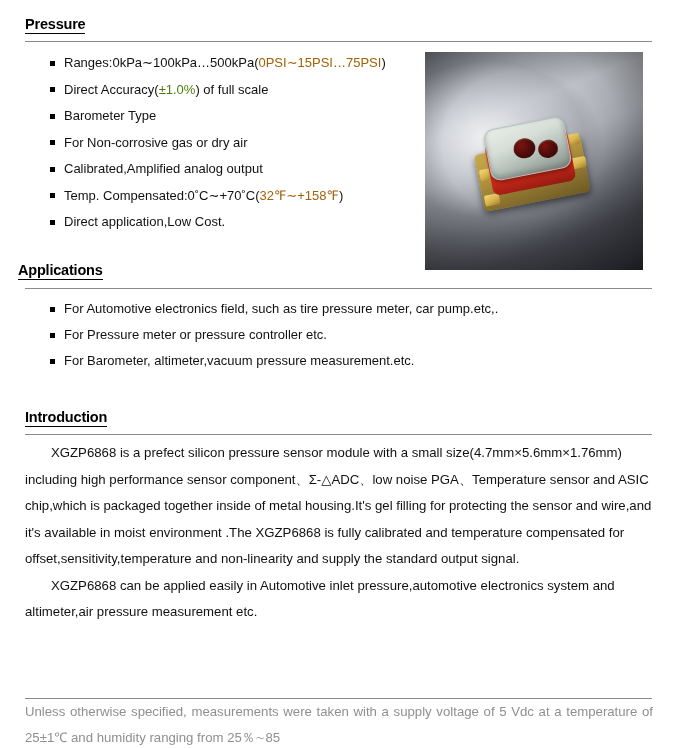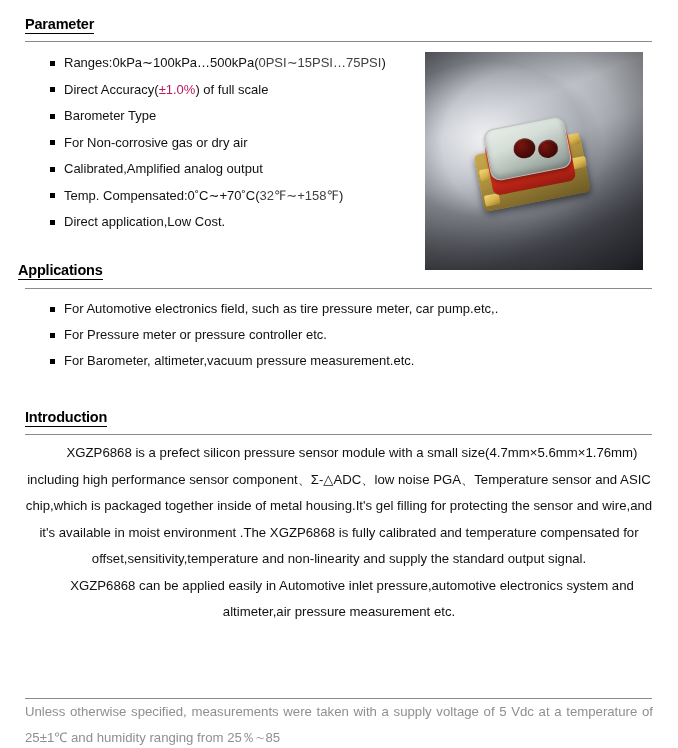--- a/index.html
+++ b/index.html
@@ -59,22 +59,22 @@
   .bullet-list li::before {
     content: "";
     position: absolute;
     left: 0;
     top: 50%;
     margin-top: -2.5px;
     width: 5px;
     height: 5px;
     background: #000;
   }
-  .muted { color: #404040; }
-  .red { color: #be185d; }
+  .muted { color: #a16207; }
+  .red { color: #4d7c0f; }
 
   #features-list li { line-height: 26.5px; }
   #apps-list li { line-height: 26px; }
 
   
   .photo {
     position: absolute;
     overflow: hidden;
     background: #3a3c42;
   }
@@ -140,41 +140,41 @@
   .s-pad.p2 { left: 2px;  top: 66px; }
   .s-pad.p3 { left: 92px; top: 22px; }
   .s-pad.p4 { left: 94px; top: 46px; }
 
   
   .para-block {
     position: absolute;
     font-size: 13.2px;
     line-height: 26.5px;
     color: #111;
-    text-align: center;
+    text-align: left;
   }
   .para-block p { margin: 0; }
   .indent { text-indent: 26px; }
 
   .perf-block {
     position: absolute;
     font-size: 13.2px;
     line-height: 26px;
     color: #8f8f8f;
     text-align: justify;
   }
   .perf-block p { margin: 0; }
 </style>
 </head>
 <body>
 
 <div class="page">
 
   <div class="section-head" style="left:25px; top:16px;">
-    <span class="htext">Parameter</span>
+    <span class="htext">Pressure</span>
   </div>
   <div class="rule" style="left:25px; top:41px; width:627px;"></div>
 
   <ul class="bullet-list" id="features-list" style="left:50px; top:50px;">
     <li>
       <span>Ranges:0kPa∼100kPa…500kPa(</span><span class="muted">0PSI∼15PSI…75PSI</span><span>)</span>
     </li>
     <li>
       <span>Direct Accuracy(</span><span class="red">±1.0%</span><span>) of full scale</span>
     </li>

